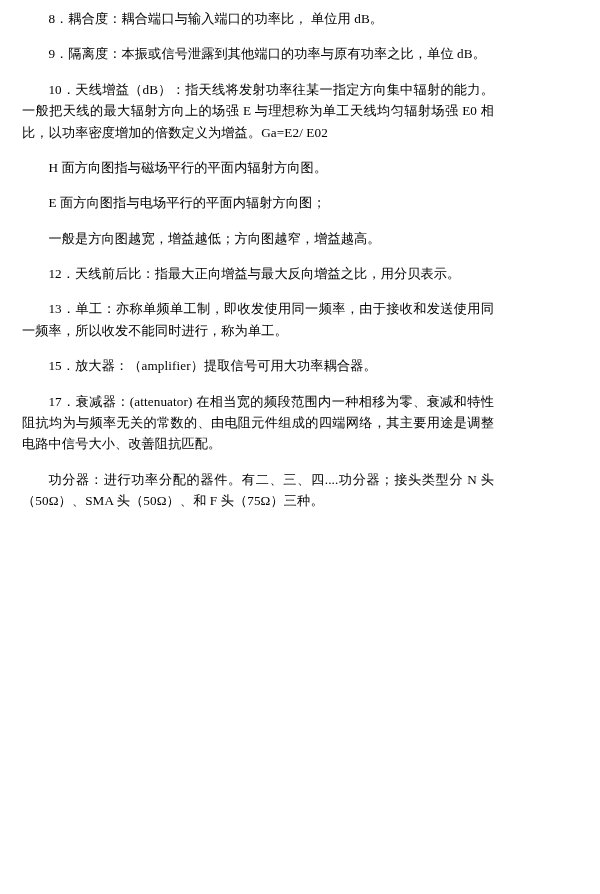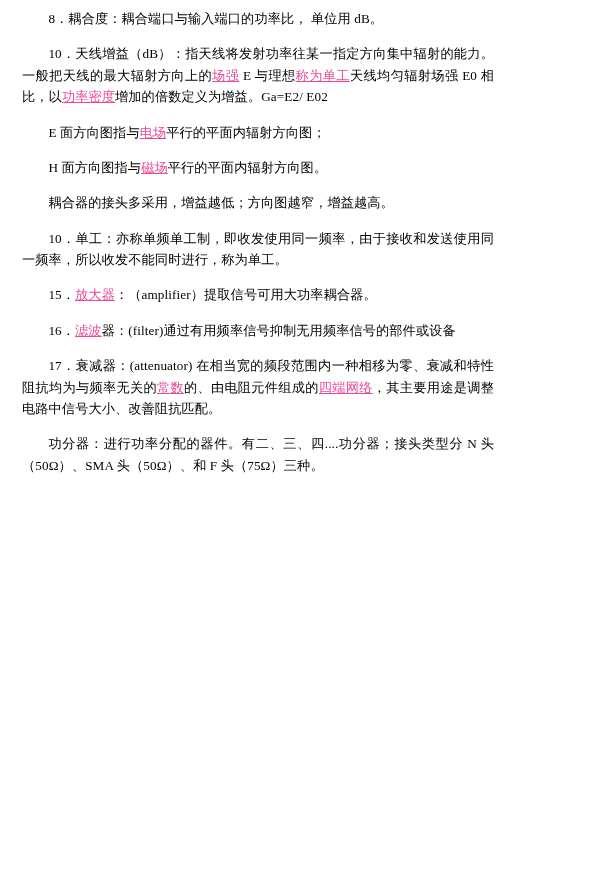--- a/index.html
+++ b/index.html
@@ -20,36 +20,36 @@
   }
   p.para {
     margin: 0 0 14px 0;
     font-size: 13.2px;
     line-height: 1.62;
     text-align: justify;
     text-indent: 2em;
     letter-spacing: 0.1px;
   }
   .lnk {
-    color: #ec4899;
-    text-decoration: underline;
+    color: #000000;
   }
   .plain {
     color: #000000;
   }
 </style>
 </head>
 <body>
 
 <div class="page">
   <div id="paragraph-container">
       <p class="para"><span class="plain">8．耦合度：耦合端口与输入端口的功率比，</span><span class="plain">  单位用 dB。</span></p>
+      <p class="para"><span class="plain">9．隔离度：本振或信号泄露到其他端口的功率与原有功率之比，单位 dB。</span></p>
       <p class="para"><span class="plain">10．天线增益（dB）：指天线将发射功率往某一指定方向集中辐射的能力。一般把天线的最大辐射方向上的</span><span class="lnk">场强</span><span class="plain"> E 与理想</span><span class="lnk">称为单工</span><span class="plain">天线均匀辐射场强 E0 相比，以</span><span class="lnk">功率密度</span><span class="plain">增加的倍数定义为增益。Ga=E2/ E02</span></p>
+      <p class="para"><span class="plain">H 面方向图指与</span><span class="lnk">磁场</span><span class="plain">平行的平面内辐射方向图。</span></p>
       <p class="para"><span class="plain">E 面方向图指与</span><span class="lnk">电场</span><span class="plain">平行的平面内辐射方向图；</span></p>
-      <p class="para"><span class="plain">H 面方向图指与</span><span class="lnk">磁场</span><span class="plain">平行的平面内辐射方向图。</span></p>
-      <p class="para"><span class="plain">耦合器的接头多采用，增益越低；方向图越窄，增益越高。</span></p>
-      <p class="para"><span class="plain">10．单工：亦称单频单工制，即收发使用同一频率，由于接收和发送使用同一频率，所以收发不能同时进行，称为单工。</span></p>
+      <p class="para"><span class="plain">一般是方向图越宽，增益越低；方向图越窄，增益越高。</span></p>
+      <p class="para"><span class="plain">12．天线前后比：指最大正向增益与最大反向增益之比，用分贝表示。</span></p>
+      <p class="para"><span class="plain">13．单工：亦称单频单工制，即收发使用同一频率，由于接收和发送使用同一频率，所以收发不能同时进行，称为单工。</span></p>
       <p class="para"><span class="plain">15．</span><span class="lnk">放大器</span><span class="plain">：（amplifier）提取信号可用大功率耦合器。</span></p>
-      <p class="para"><span class="plain">16．</span><span class="lnk">滤波</span><span class="plain">器：(filter)通过有用频率信号抑制无用频率信号的部件或设备</span></p>
       <p class="para"><span class="plain">17．衰减器：(attenuator) 在相当宽的频段范围内一种相移为零、衰减和特性阻抗均为与频率无关的</span><span class="lnk">常数</span><span class="plain">的、由电阻元件组成的</span><span class="lnk">四端网络</span><span class="plain">，其主要用途是调整电路中信号大小、改善阻抗匹配。</span></p>
       <p class="para"><span class="plain">功分器：进行功率分配的器件。有二、三、四....功分器；接头类型分 N 头（50Ω）、SMA 头（50Ω）、和 F 头（75Ω）三种。</span></p>
     </div>
 </div>
 
 </body></html>

